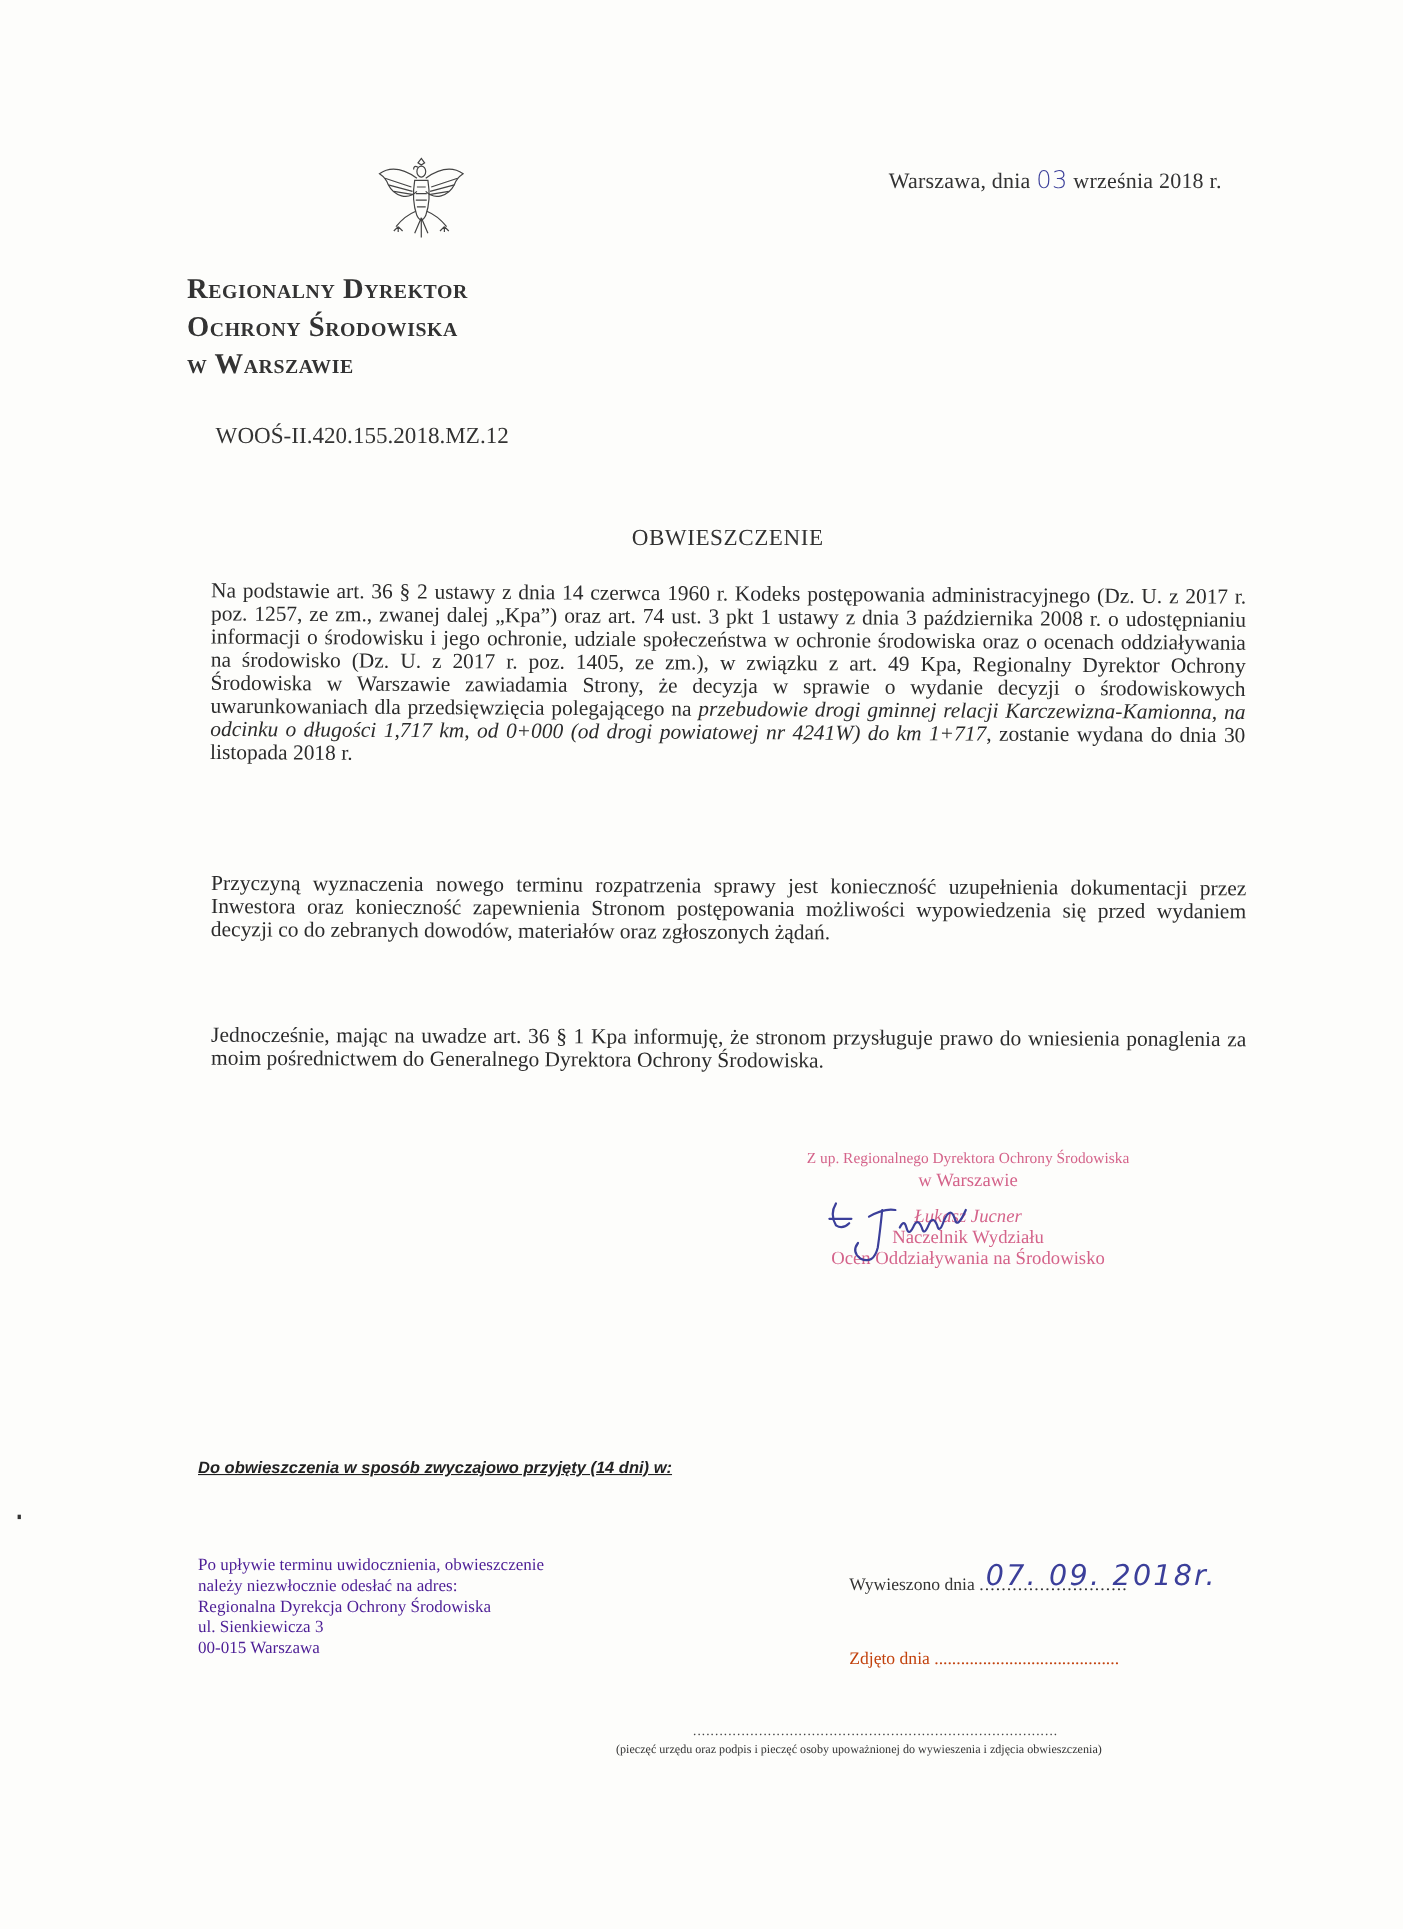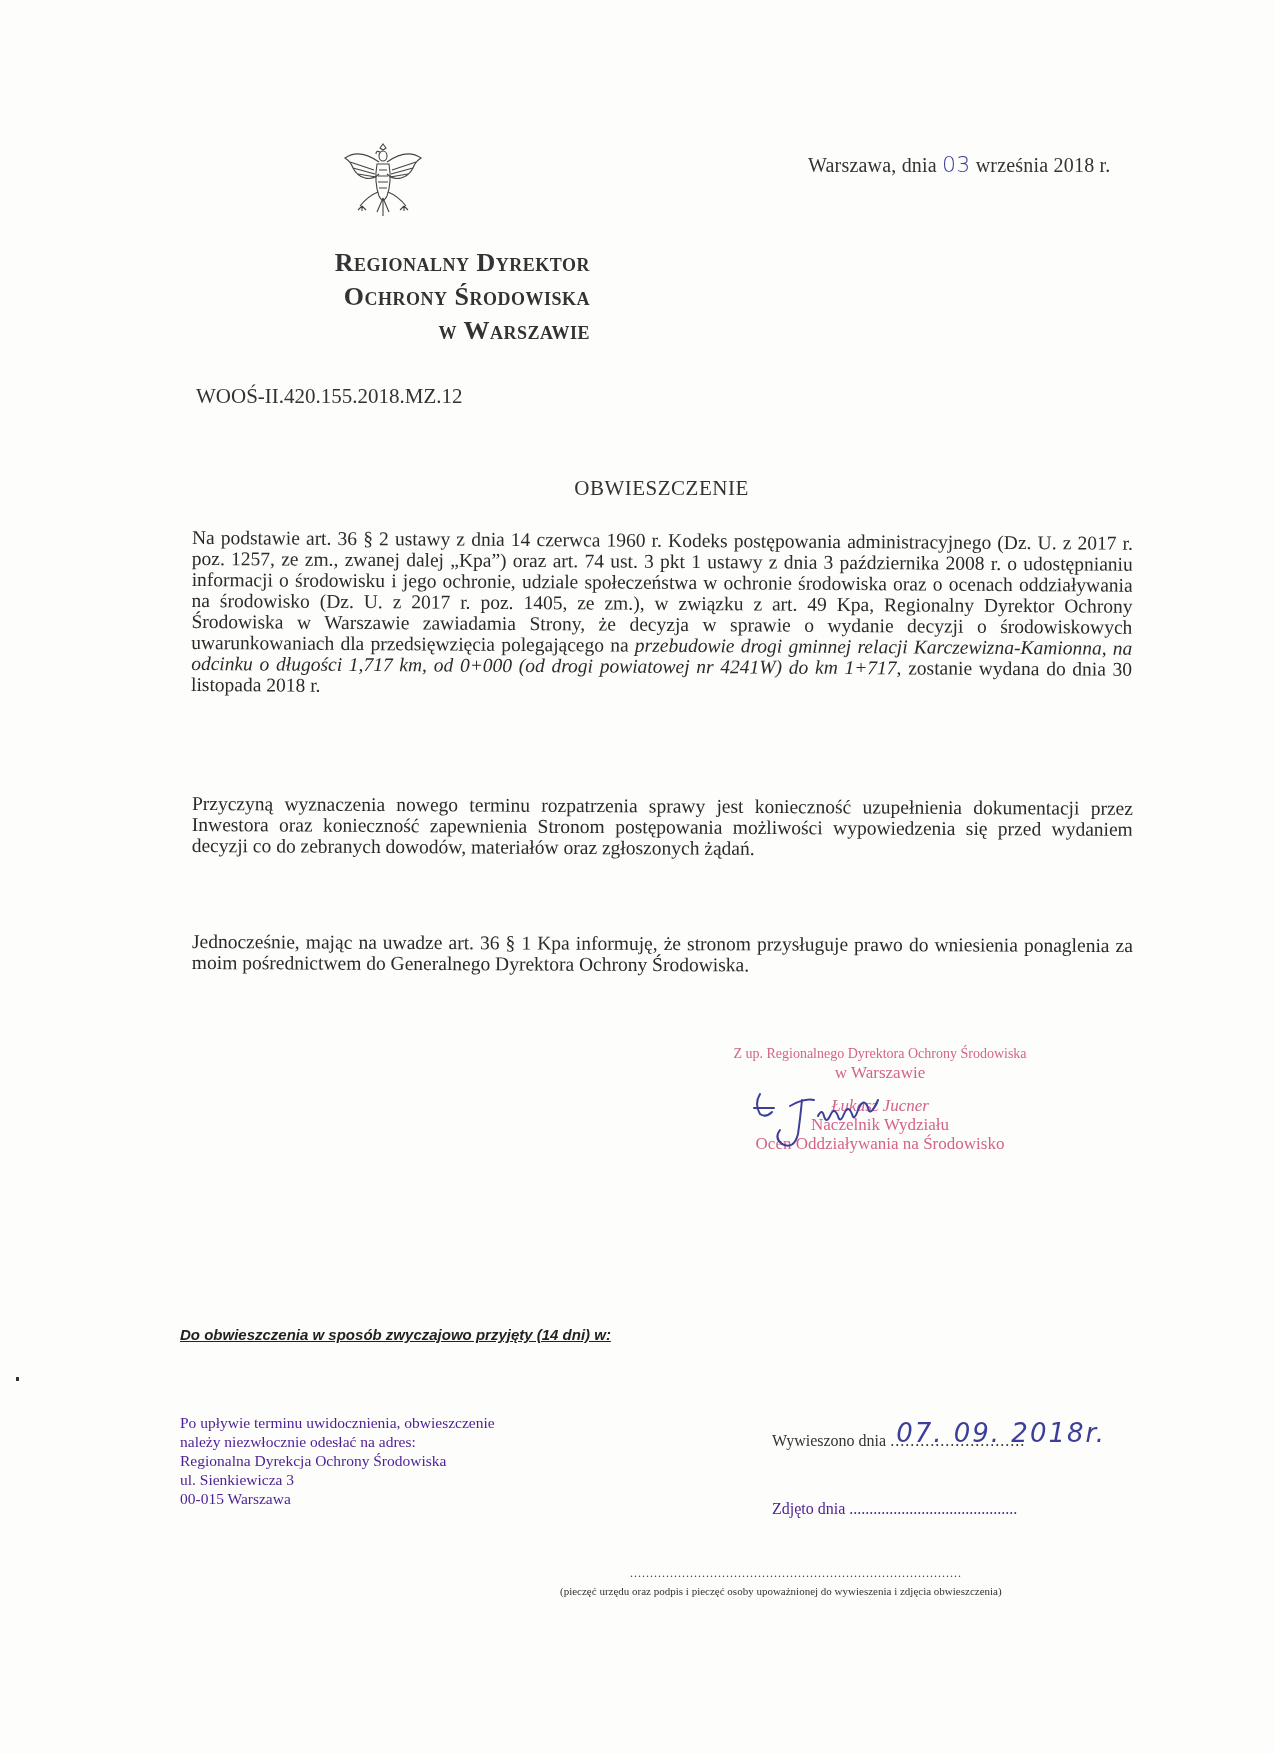--- a/index.html
+++ b/index.html
@@ -7,40 +7,40 @@
     width: 1275px; height: 1754px; position: relative; overflow: hidden;
     background: #fdfdfb;
     font-family: "Liberation Serif", serif;
     color: #2a2a2a;
   }
   .abs { position: absolute; }
   .emblem { left: 340px; top: 140px; width: 86px; height: 84px; }
   .date-line { left: 808px; top: 152px; font-size: 20px; color: #333; letter-spacing: 0.2px; }
   .hand-blue { font-family: "DejaVu Sans", sans-serif; color: #3b3f9a; font-weight: 300; }
   .date-line .hand-blue { font-size: 22px; }
-  .header { left: 170px; top: 246px; width: 420px; text-align: right; font-size: 26px; font-weight: bold; color: #333; font-variant: small-caps; line-height: 34px; letter-spacing: 0.5px; }
+  .header { left: 170px; top: 246px; width: 420px; text-align: left; font-size: 26px; font-weight: bold; color: #333; font-variant: small-caps; line-height: 34px; letter-spacing: 0.5px; }
   .case-no { left: 196px; top: 384px; font-size: 21px; color: #333; }
   .title { left: 0; width: 1275px; top: 476px; text-align: center; font-size: 21px; color: #333; letter-spacing: 0.5px; padding-left: 24px; }
   .para { left: 192px; width: 941px; font-size: 19.5px; line-height: 21px; text-align: justify; color: #2b2b2b; }
   .para1 { top: 527px; transform: rotate(0.35deg); transform-origin: left top; }
   .para2 { top: 793px; transform: rotate(0.3deg); transform-origin: left top; }
   .para3 { top: 931px; transform: rotate(0.25deg); transform-origin: left top; }
   .para p { margin: 0; }
   .stamp { left: 690px; top: 1044px; width: 380px; text-align: center; font-size: 14px; line-height: 19px; color: #d4638a; }
   .stamp .big { font-size: 17px; }
   .signature { left: 740px; top: 1084px; width: 240px; height: 80px; }
   .dist-head { left: 180px; top: 1326px; font-family: "Liberation Sans", sans-serif; font-size: 15px; font-weight: bold; text-decoration: underline; color: #222; font-style: italic; }
   .dist-list { left: 208px; top: 1345px; font-size: 16.5px; line-height: 19px; color: #2b2b2b; }
   .dist-list .num { display: inline-block; width: 32px; }
   .circle-num { display: inline-block; width: 18px; height: 18px; border: 2px solid #4f4fc7; border-radius: 50%; color: #4f4fc7; font-size: 12px; text-align: center; line-height: 18px; margin-right: 10px; font-family: "DejaVu Sans", sans-serif; }
   .return-note { left: 180px; top: 1413px; font-size: 15.5px; line-height: 19px; color: #4c1d95; }
   .posted { left: 772px; top: 1432px; font-size: 16px; color: #333; }
   .posted .dots { letter-spacing: 1px; }
   .posted .hand-blue { font-size: 26px; font-style: italic; position: relative; top: 2px; letter-spacing: 2px; }
-  .removed { left: 772px; top: 1500px; font-size: 16px; color: #4c1d95; }
+  .removed { left: 772px; top: 1500px; font-size: 16px; color: #c2410c; }
   .sig-dots { left: 630px; top: 1566px; font-size: 12px; color: #444; letter-spacing: 1px; }
   .sig-caption { left: 560px; top: 1585px; font-size: 11px; color: #333; }
   .edge-mark { left: 16px; top: 1377px; width: 3px; height: 4px; background: #333; }
 </style>
 </head>
 <body>
 
 <div class="abs emblem">
   <svg width="86" height="84" viewBox="0 0 86 84">
     <g fill="none" stroke="#444" stroke-width="1.1">

